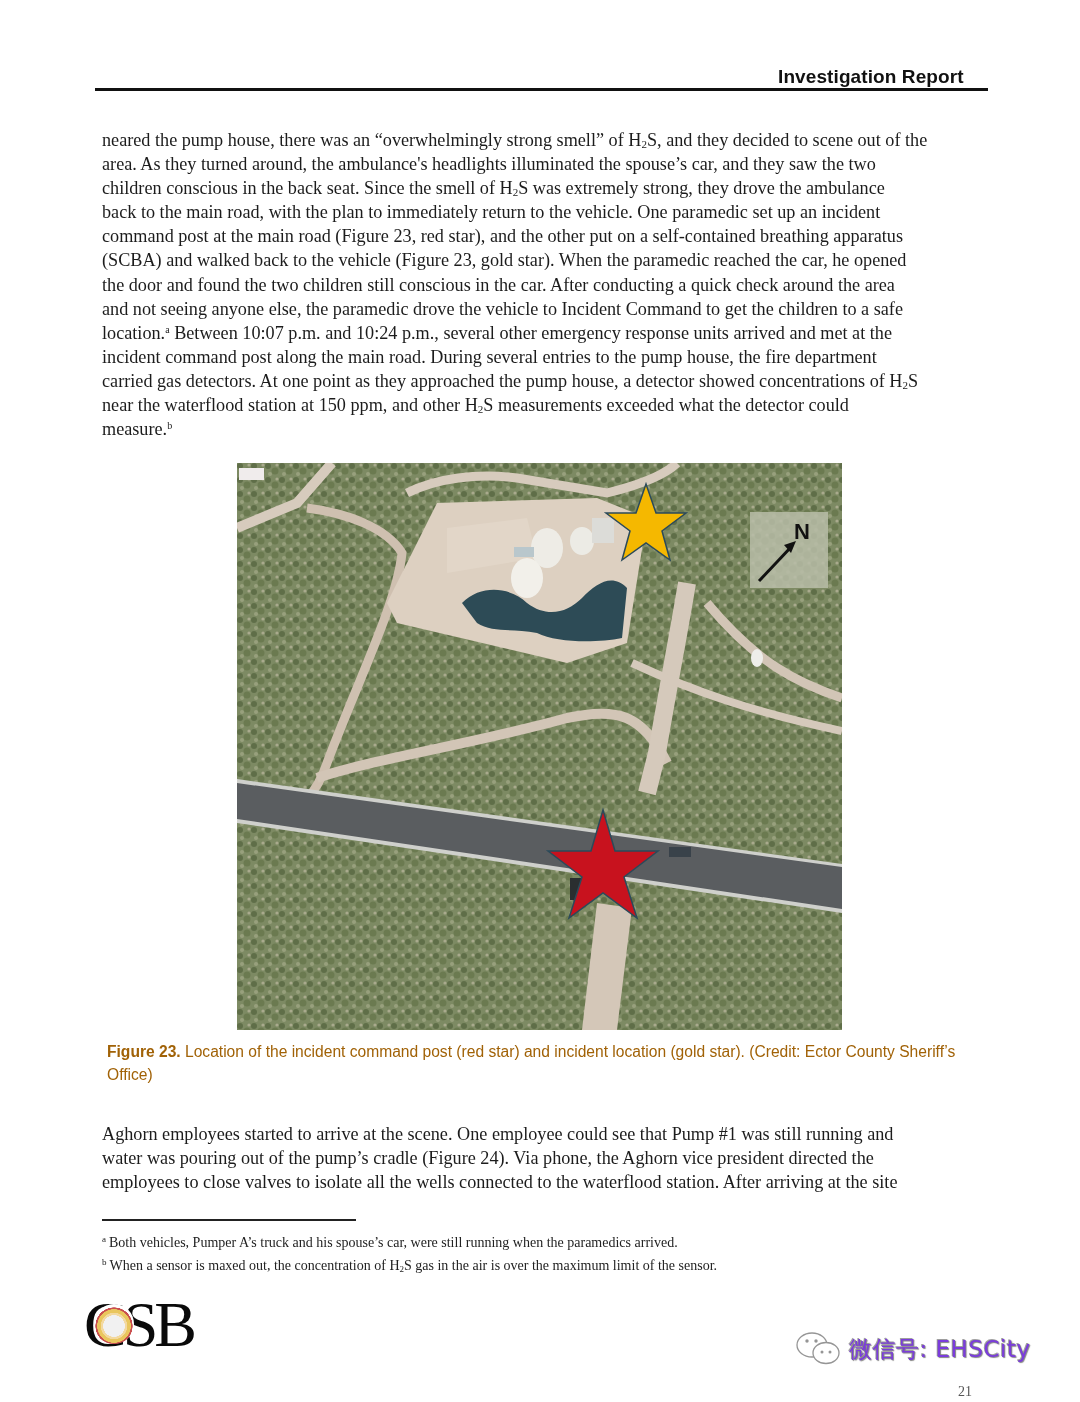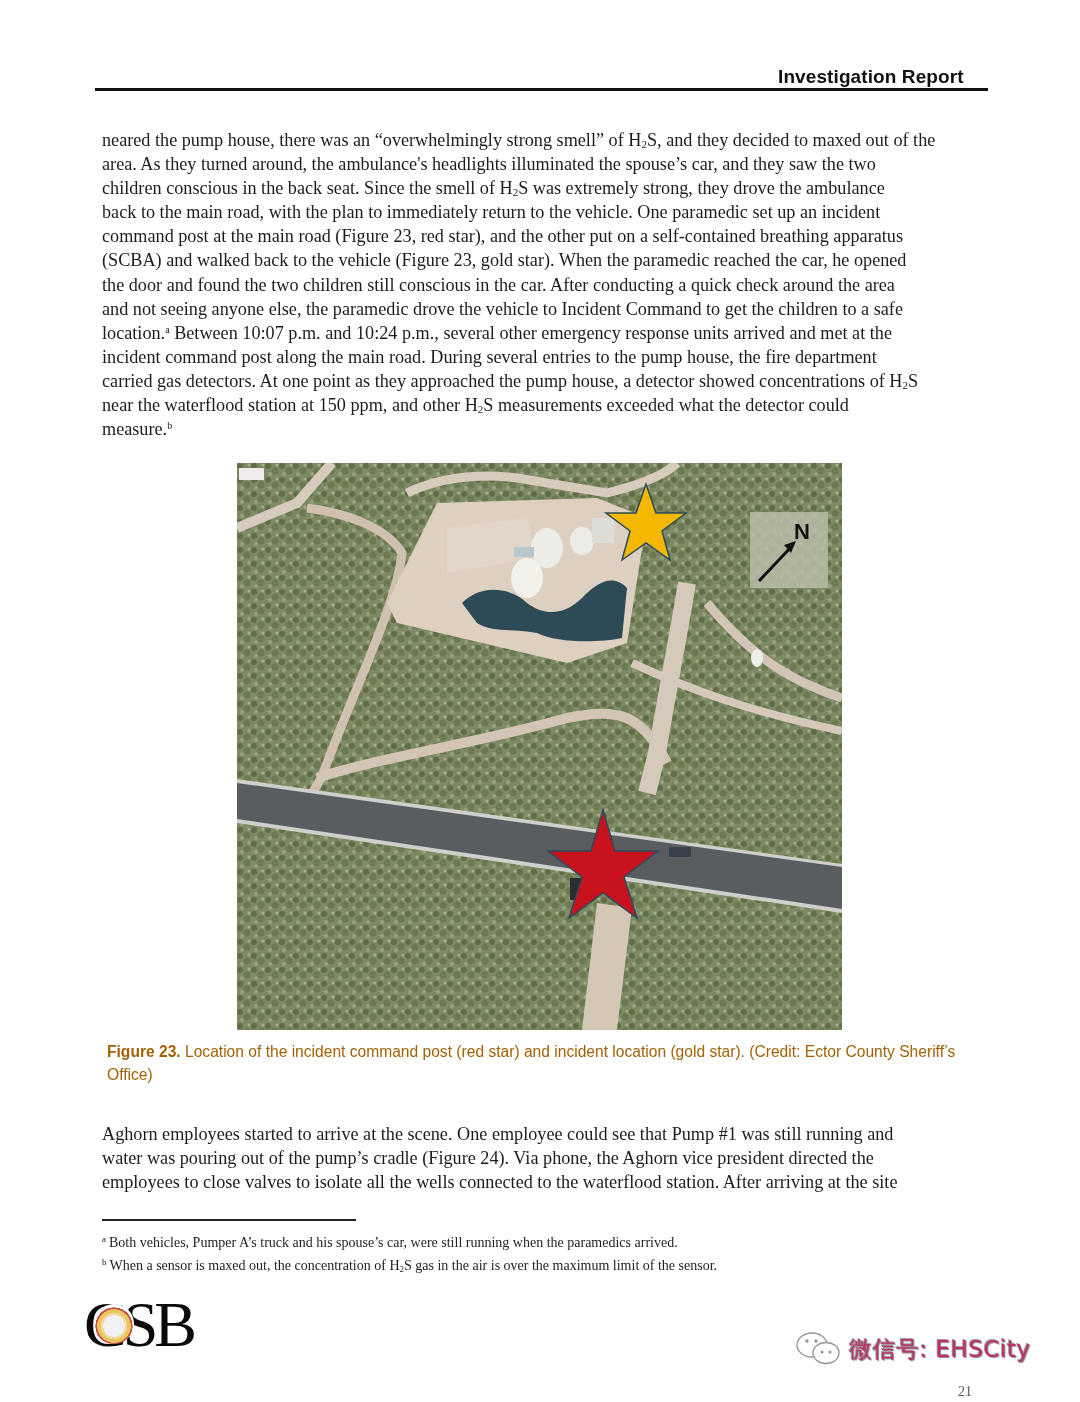--- a/index.html
+++ b/index.html
@@ -30,30 +30,30 @@
   .footnote sup { font-size: 9px; vertical-align: 5px; line-height: 0; margin-right: 3px; }
   .footnote sub { font-size: 9px; vertical-align: -2px; line-height: 0; }
 
   .logo { position: absolute; left: 84px; top: 1296px; width: 130px; height: 60px; }
   .logo-text { position: absolute; left: 0; top: -6px; font-family: "Liberation Serif", serif; font-size: 64px; font-weight: normal; color: #0a0a0a; letter-spacing: -4px; line-height: 70px; }
   .logo-seal { position: absolute; left: 10px; top: 8px; width: 40px; height: 40px; border-radius: 50%; background: radial-gradient(circle at 50% 55%, #f1f1f1 0 36%, #f3d9a0 37% 44%, #e9c65d 45% 56%, #c94f4f 57% 62%, #ffffff 63%); }
 
   .page-num { position: absolute; left: 958px; top: 1342px; font-size: 14px; color: #555; margin-top: 42px; }
 
   .watermark { position: absolute; left: 795px; top: 1330px; display: flex; align-items: center; gap: 6px; opacity: 0.9; }
-  .watermark .wm-text { font-family: "DejaVu Sans", sans-serif; font-size: 23px; color: #be185d; text-shadow: 0 0 1px #6a6a6a, 1px 1px 1px #7a7a7a, -1px -1px 0 #9a9a9a; letter-spacing: 0.5px; }
+  .watermark .wm-text { font-family: "DejaVu Sans", sans-serif; font-size: 23px; color: #6d28d9; text-shadow: 0 0 1px #6a6a6a, 1px 1px 1px #7a7a7a, -1px -1px 0 #9a9a9a; letter-spacing: 0.5px; }
 </style>
 </head>
 <body>
 
 <div class="header-title">Investigation Report</div>
 <div class="header-rule"></div>
 
 <div class="para" id="p1">
-  <span class="ln"><span>neared the pump house, there was an “overwhelmingly strong smell” of H</span><sub class="chem">2</sub><span>S, and they decided to maxed out of the</span></span>
+  <span class="ln"><span>neared the pump house, there was an “overwhelmingly strong smell” of H</span><sub class="chem">2</sub><span>S, and they decided to scene out of the</span></span>
   <span class="ln"><span>area. As they turned around, the ambulance's headlights illuminated the spouse’s car, and they saw the two</span></span>
   <span class="ln"><span>children conscious in the back seat. Since the smell of H</span><sub class="chem">2</sub><span>S was extremely strong, they drove the ambulance</span></span>
   <span class="ln"><span>back to the main road, with the plan to immediately return to the vehicle. One paramedic set up an incident</span></span>
   <span class="ln"><span>command post at the main road </span><b>(Figure 23</b><span>, red star</span><b>)</b><span>, and the other put on a self-contained breathing apparatus</span></span>
   <span class="ln"><b>(SCBA)</b><span> and walked back to the vehicle </span><b>(Figure 23</b><span>, gold star). When the paramedic reached the car, he opened</span></span>
   <span class="ln"><span>the door and found the two children still conscious in the car. After conducting a quick check around the area</span></span>
   <span class="ln"><span>and not seeing anyone else, the paramedic drove the vehicle to Incident Command to get the children to a safe</span></span>
   <span class="ln"><span>location.</span><sup class="fn">a</sup><span> Between 10:07 p.m. and 10:24 p.m., several other emergency response units arrived and met at the</span></span>
   <span class="ln"><span>incident command post along the main road. During several entries to the pump house, the fire department</span></span>
   <span class="ln"><span>carried gas detectors. At one point as they approached the pump house, a detector showed concentrations of H</span><sub class="chem">2</sub><span>S</span></span>

